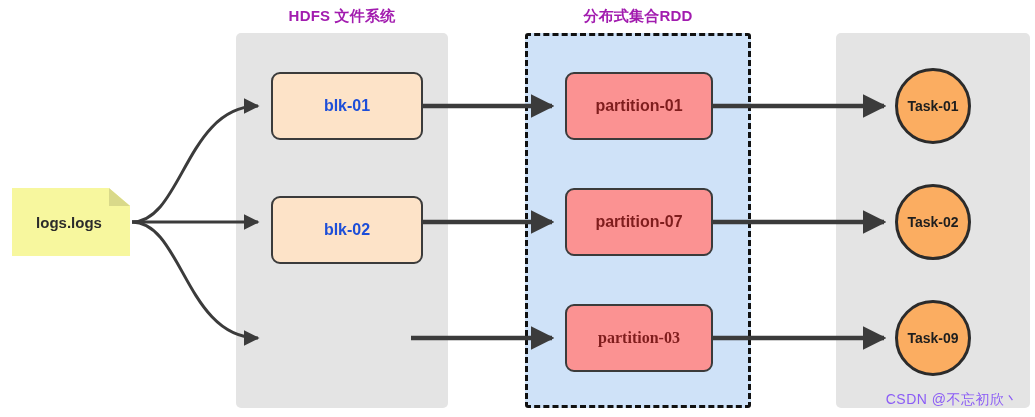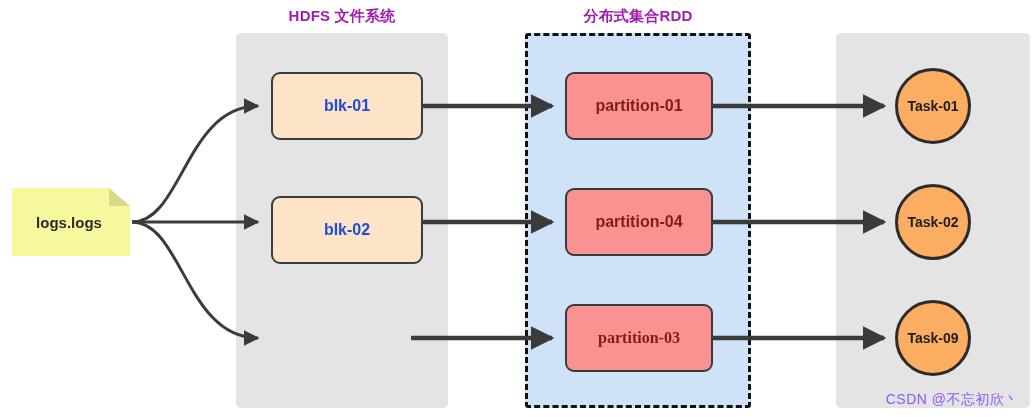--- a/index.html
+++ b/index.html
@@ -194,21 +194,21 @@
   <div id="logs-note">
     <div class="note-shape"></div>
     <div class="note-fold"></div>
     <div class="note-label">logs.logs</div>
   </div>
 
   <div id="blk-01" class="blk-box">blk-01</div>
   <div id="blk-02" class="blk-box">blk-02</div>
 
   <div id="partition-01" class="part-box">partition-01</div>
-  <div id="partition-02" class="part-box">partition-04</div>
+  <div id="partition-02" class="part-box">partition-07</div>
   <div id="partition-03" class="part-box">partition-03</div>
 
   <div id="task-01" class="task-circle">Task-01</div>
   <div id="task-02" class="task-circle">Task-02</div>
   <div id="task-03" class="task-circle">Task-09</div>
 
   <div id="watermark">CSDN @不忘初欣丶</div>
 
 </div>
 

